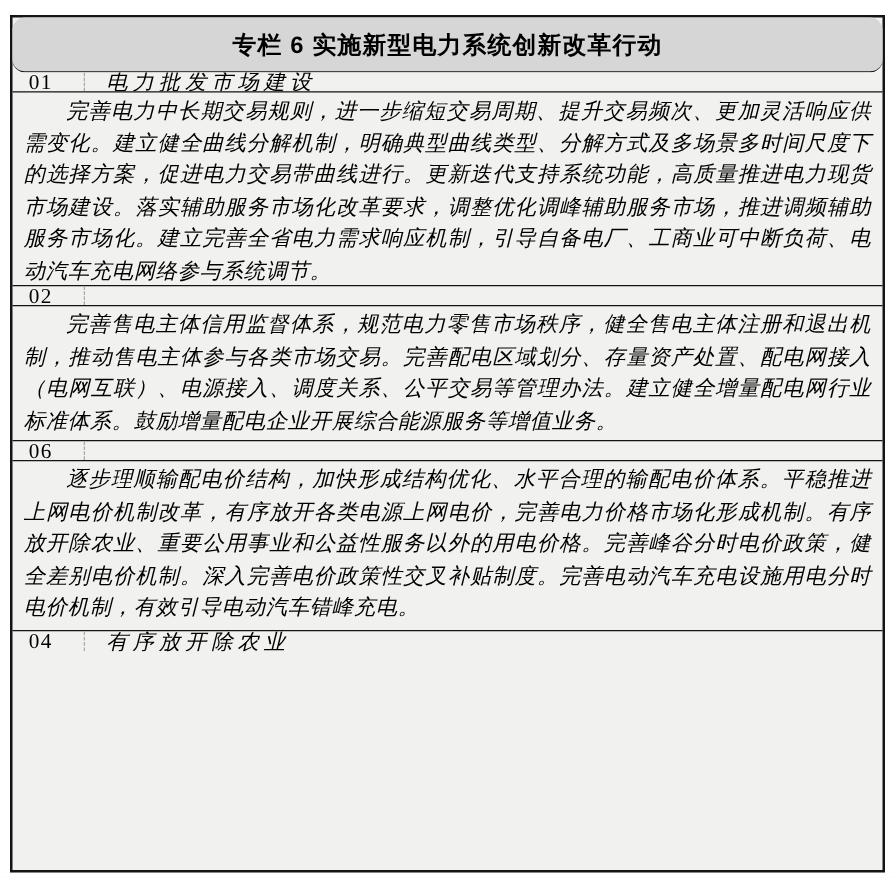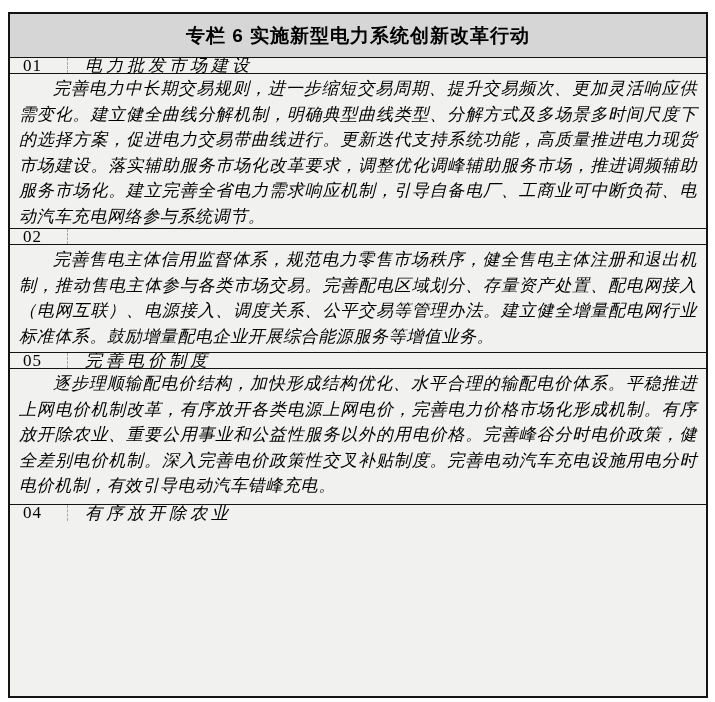--- a/index.html
+++ b/index.html
@@ -32,20 +32,21 @@
     height: 44px;
     background: #d6d6d6;
     display: flex;
     align-items: center;
     justify-content: center;
     font-family: "Liberation Sans", "DejaVu Sans", sans-serif;
     font-weight: bold;
     font-size: 19px;
     letter-spacing: 1px;
     color: #000;
+    border-radius: 10px;
   }
   .header-row {
     height: 16px;
     display: flex;
     align-items: stretch;
     font-size: 17px;
     color: #000;
   }
   .num-cell {
     width: 58px;
@@ -98,22 +99,21 @@
   </div>
 
   <div class="row header-row">
     <div class="num-cell">02</div>
   </div>
   <div class="row body-row b2">
     <p>完善售电主体信用监督体系，规范电力零售市场秩序，健全售电主体注册和退出机制，推动售电主体参与各类市场交易。完善配电区域划分、存量资产处置、配电网接入（电网互联）、电源接入、调度关系、公平交易等管理办法。建立健全增量配电网行业标准体系。鼓励增量配电企业开展综合能源服务等增值业务。</p>
   </div>
 
   <div class="row header-row">
-    <div class="num-cell">05</div>
-    <div class="sec-title">完善电价制度</div>
+    <div class="num-cell">06</div>
   </div>
   <div class="row body-row b3">
     <p>逐步理顺输配电价结构，加快形成结构优化、水平合理的输配电价体系。平稳推进上网电价机制改革，有序放开各类电源上网电价，完善电力价格市场化形成机制。有序放开除农业、重要公用事业和公益性服务以外的用电价格。完善峰谷分时电价政策，健全差别电价机制。深入完善电价政策性交叉补贴制度。完善电动汽车充电设施用电分时电价机制，有效引导电动汽车错峰充电。</p>
   </div>
 
   <div class="row header-row">
     <div class="num-cell">04</div>
     <div class="sec-title">有序放开除农业</div>
   </div>
 

